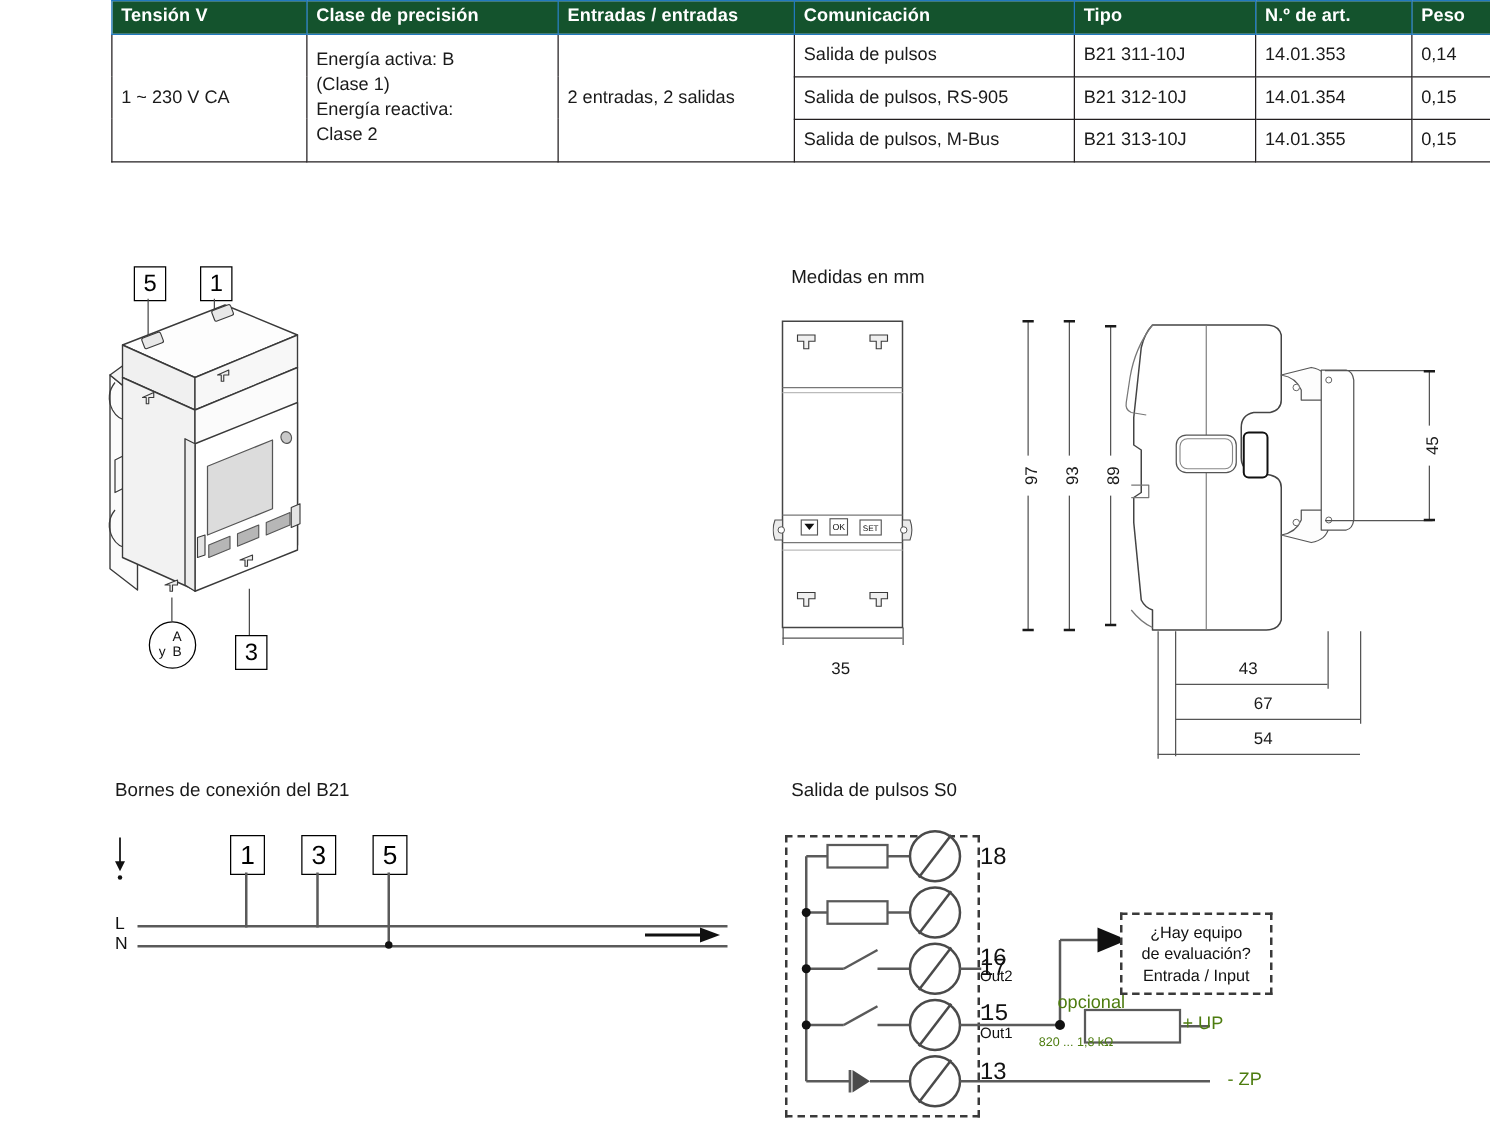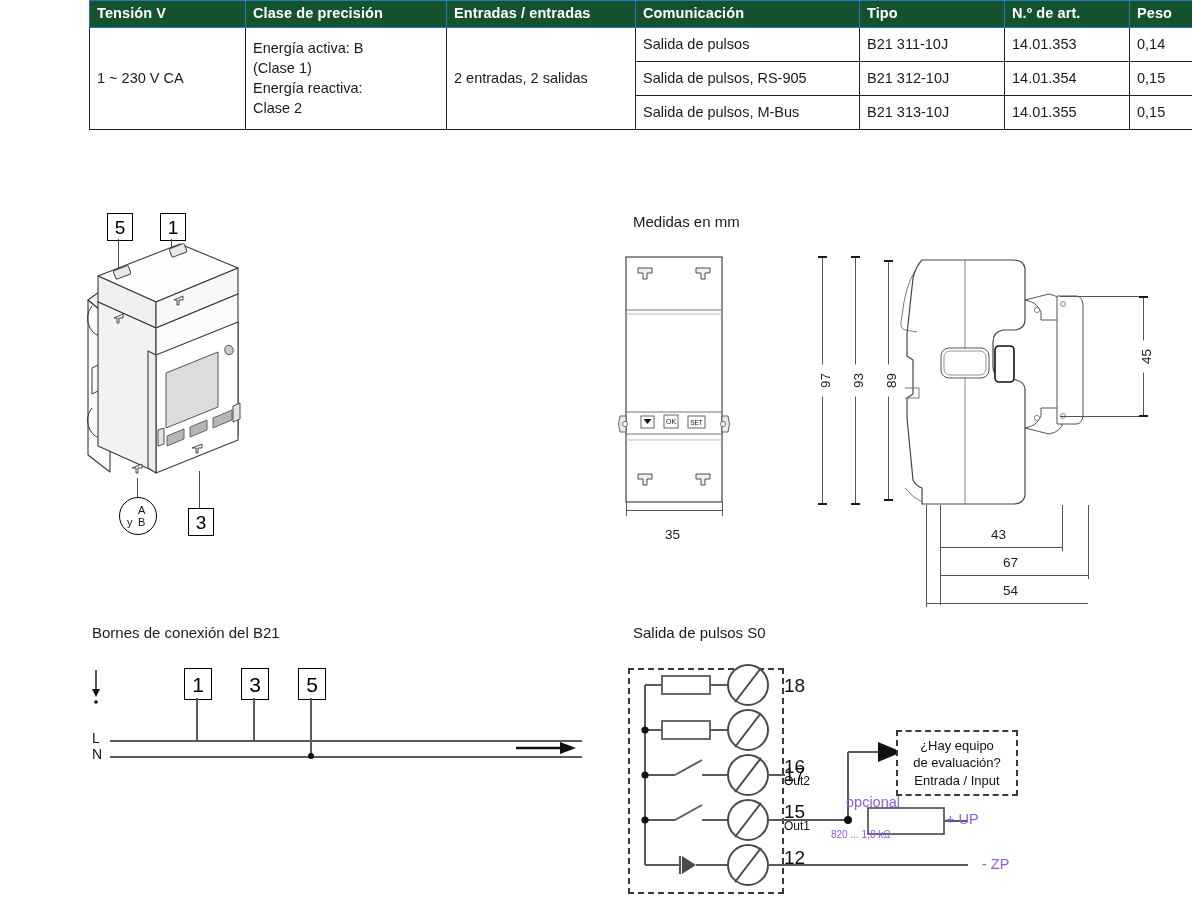--- a/index.html
+++ b/index.html
@@ -57,21 +57,21 @@
   .wire{position:absolute;background:#5a5a5a;}
   .wire-h{height:2.4px;}
   .wire-v{width:2.2px;}
   .node{position:absolute;width:6px;height:6px;border-radius:50%;background:#111;}
   .lab{position:absolute;font-size:14px;color:#111;}
 
   
   .dashbox{position:absolute;border:2px dashed #3a3a3a;}
   .tnum{position:absolute;font-size:19px;color:#111;line-height:1;}
   .tsub{position:absolute;font-size:12px;color:#111;line-height:1;}
-  .slabel{position:absolute;font-size:14.5px;color:#8b5cf6;line-height:1.25;white-space:nowrap;}
+  .slabel{position:absolute;font-size:14.5px;color:#4d7c0f;line-height:1.25;white-space:nowrap;}
   .evalbox{position:absolute;border:2px dashed #3a3a3a;background:#fff;
     font-size:13px;line-height:1.35;color:#111;text-align:center;
     display:flex;flex-direction:column;justify-content:center;align-items:center;}
 
   
   #product3d,#frontview,#sideview,#s0svg,#bornessvg{position:absolute;}
 </style>
 </head>
 <body>
 
@@ -400,23 +400,23 @@
     <circle cx="25" cy="115" r="3.6"></circle>
     <circle cx="25" cy="160" r="3.6"></circle>
     <circle cx="228" cy="160" r="4"></circle>
   </g>
 </svg>
 
 <div class="tnum" style="left:784px;top:676px;">18</div>
 <div class="tnum" style="left:784px;top:721px;margin-top:44px;">17</div>
 <div class="tnum" style="left:784px;top:757px;">16</div>
 <div class="tsub" style="left:784px;top:775px;">Out2</div>
-<div class="tnum" style="left:784px;top:802px;">15</div>
+<div class="tnum" style="left:784px;top:802px;font-family:Liberation Mono, monospace;">15</div>
 <div class="tsub" style="left:784px;top:820px;">Out1</div>
-<div class="tnum" style="left:784px;top:848px;">12</div>
+<div class="tnum" style="left:784px;top:848px;">13</div>
 
 <div class="slabel" style="left:846px;top:793px;">opcional</div>
 <div class="slabel" style="left:831px;top:829px;font-size:10px;">820 ... 1,8 kΩ</div>
 
 <div class="slabel" style="left:946px;top:810px;">+ UP</div>
 <div class="slabel" style="left:946px;top:779px;font-family:Liberation Mono, monospace;">24 V CC</div>
 <div class="slabel" style="left:982px;top:855px;">- ZP</div>
 
 <div class="evalbox" style="left:896px;top:730px;width:118px;height:62px;">
   <div>¿Hay equipo</div>

